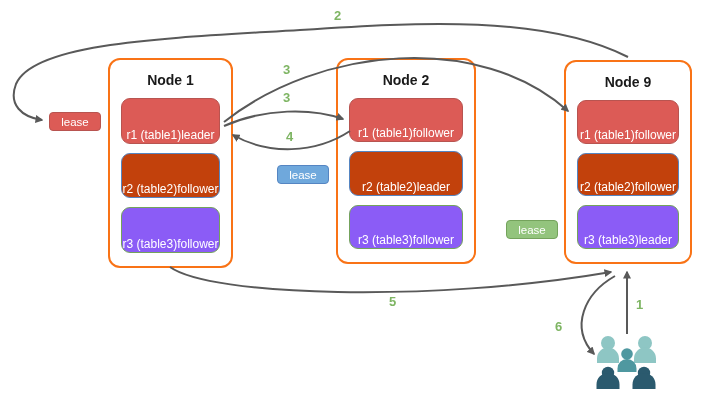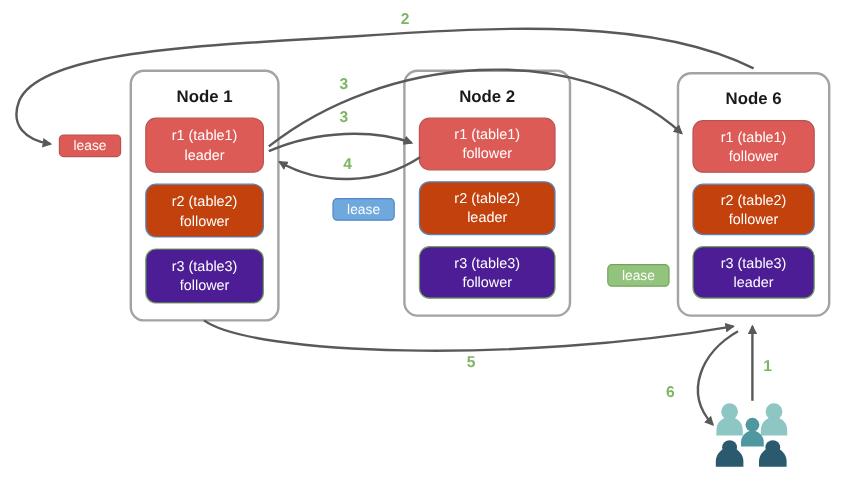--- a/index.html
+++ b/index.html
@@ -1,32 +1,32 @@
 <!DOCTYPE html>
 <html><head>
 <meta charset="utf-8">
 <style>
   html,body{margin:0;padding:0;}
   body{width:704px;height:405px;background:#fff;font-family:"Liberation Sans",sans-serif;overflow:hidden;}
   .canvas{position:relative;width:704px;height:405px;background:#ffffff;}
   *{box-sizing:border-box;}
 
   
-  .node{position:absolute;background:#fff;border:2px solid #a3a3a3;border-radius:12px;
+  .node{position:absolute;background:#fff;border:2px solid #f97316;border-radius:12px;
         display:flex;flex-direction:column;padding:8px 11px 13px;z-index:2;}
   #node1{left:108px;top:58px;width:125px;height:210px;}
   #node2{left:336px;top:58px;width:140px;height:206px;}
   #node3{left:564px;top:60px;width:128px;height:204px;}
   .node-title{text-align:center;font-weight:bold;font-size:14px;color:#1a1a1a;margin:4px 0 10px;flex:0 0 auto;}
   .replicas{display:flex;flex-direction:column;gap:9px;flex:1;}
   .replica{flex:1;border-radius:9px;color:#fff;font-size:12px;line-height:16px;
-           display:flex;flex-direction:column;align-items:center;justify-content:center;text-align:center;}
+           display:flex;align-items:flex-end;justify-content:center;text-align:center;}
   .replica.red{background:#dc5b56;border:1px solid #b85450;}
   .replica.blue{background:#c2410c;border:1px solid #5585c2;}
-  .replica.green{background:#4c1d95;border:1px solid #74a35c;}
+  .replica.green{background:#8b5cf6;border:1px solid #74a35c;}
 
   
   .lease{position:absolute;width:52px;height:19px;border-radius:4px;color:#fff;font-size:11.5px;
          display:flex;align-items:center;justify-content:center;z-index:2;}
   #lease-red{left:49px;top:112px;background:#dc5b56;border:1px solid #b85450;}
   #lease-blue{left:277px;top:165px;background:#6fa8dc;border:1px solid #5585c2;}
   #lease-green{left:506px;top:220px;background:#93c47d;border:1px solid #74a35c;}
 
   
   .num{position:absolute;color:#7eb563;font-weight:bold;font-size:13px;line-height:15px;
@@ -77,21 +77,21 @@
         <span>leader</span>
       </div>
       <div class="replica green">
         <span>r3 (table3)</span>
         <span>follower</span>
       </div>
     </div>
   </div>
 
   <div class="node" id="node3">
-    <div class="node-title">Node 6</div>
+    <div class="node-title">Node 9</div>
     <div class="replicas">
       <div class="replica red">
         <span>r1 (table1)</span>
         <span>follower</span>
       </div>
       <div class="replica blue">
         <span>r2 (table2)</span>
         <span>follower</span>
       </div>
       <div class="replica green">

